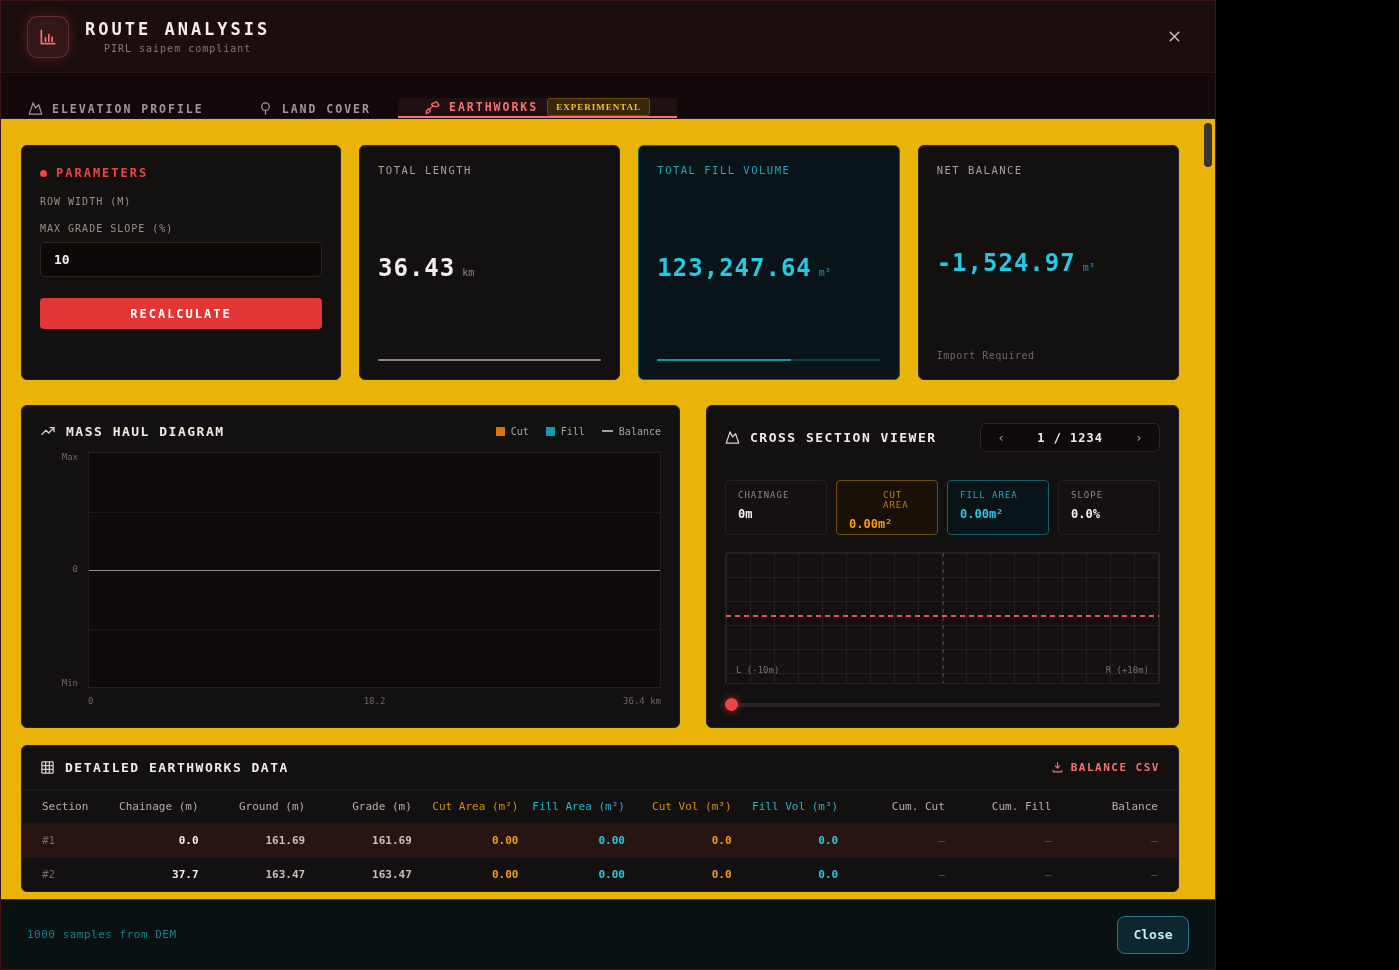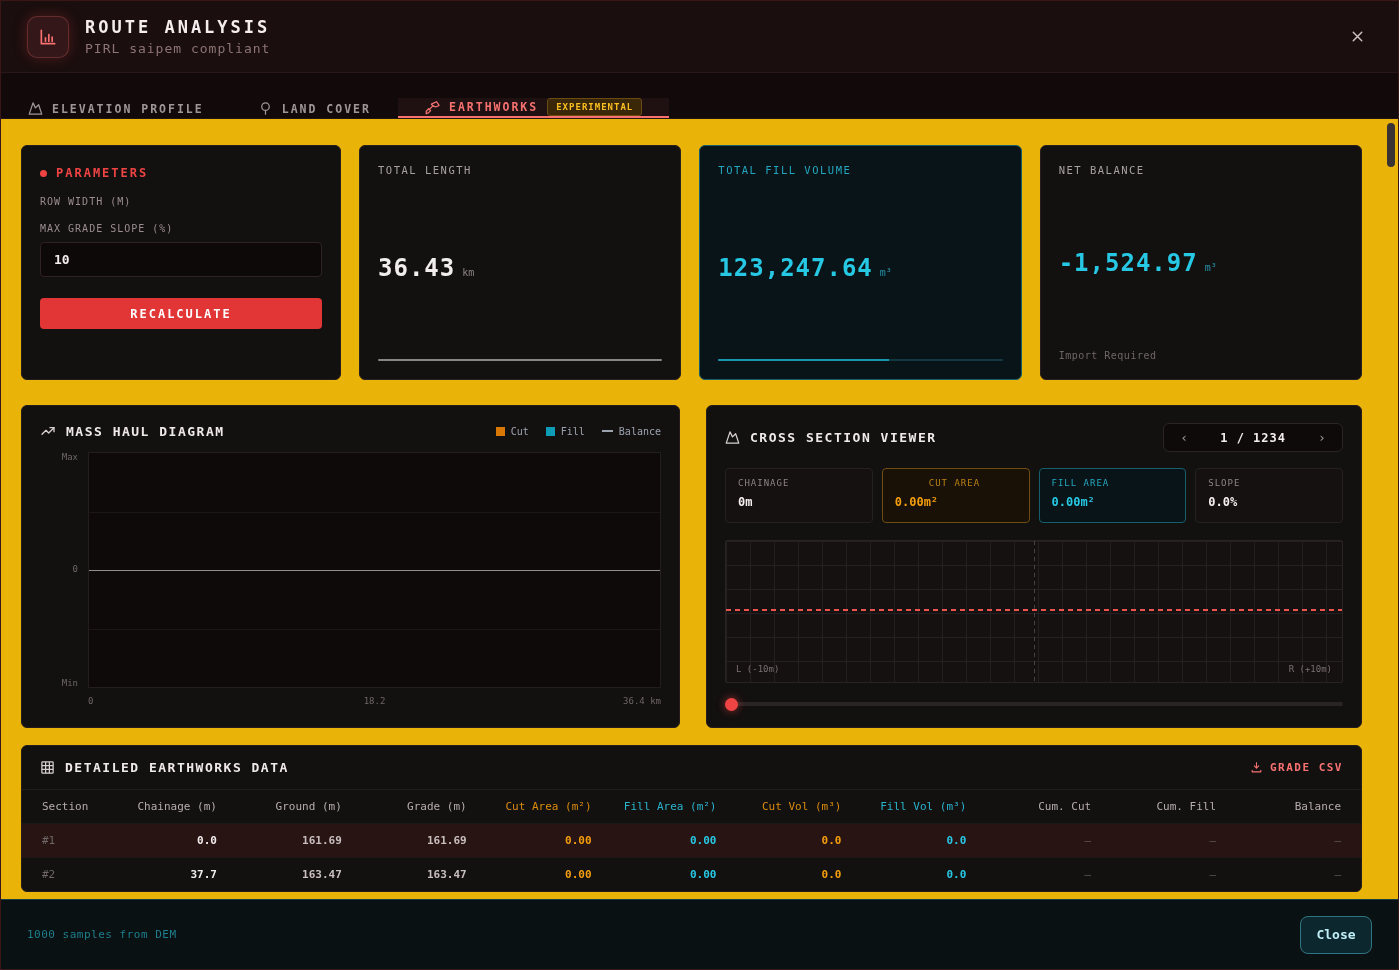--- a/index.html
+++ b/index.html
@@ -1,43 +1,43 @@
 <!DOCTYPE html>
 <html><head>
 <meta charset="utf-8">
 <style>
   * { margin:0; padding:0; box-sizing:border-box; }
   html,body { width:1399px; height:970px; background:#000; overflow:hidden;
     font-family:"DejaVu Sans Mono", monospace; }
-  .modal { width:1399px; height:970px; display:flex; flex-direction:column;
+  .modal { width:1216px; height:970px; display:flex; flex-direction:column;
     background:#0c0808; border:1px solid #3a1616; }
 
   
   .hdr { height:72px; flex:0 0 72px; background:#1a0e0e; border-bottom:1px solid #2a1616;
     display:flex; align-items:center; padding:0 26px; }
   .app-icon { width:42px; height:42px; border-radius:10px; background:#341719;
     border:1px solid rgba(248,113,113,.25); display:flex; align-items:center; justify-content:center;
     box-shadow:0 0 14px rgba(239,68,68,.25); }
   .app-icon svg { stroke:#f87171; }
   .hdr-text { margin-left:16px; }
   .hdr-title { color:#f5eded; font-size:17px; font-weight:bold; letter-spacing:3px; }
-  .hdr-sub { color:#8d7474; font-size:13px; letter-spacing:1px; margin-top:4px;text-align:center; }
+  .hdr-sub { color:#8d7474; font-size:10px; letter-spacing:1px; margin-top:4px;text-align:center; }
   .hdr-close { margin-left:auto; width:30px; height:30px; display:flex; align-items:center;
     justify-content:center; cursor:pointer; color:#cfc3c3; }
 
   
   .tabbar { height:46px; flex:0 0 46px; background:#120a0a; border-bottom:1px solid #231414;
     display:flex; align-items:flex-end; }
   .tab { display:flex; align-items:center; gap:9px; padding:0 27px; font-size:11.5px;
     font-weight:bold; letter-spacing:2px; color:#9f9797; cursor:pointer; border-bottom:2px solid transparent; }
   .tab svg { stroke:#9f9797; }
   .tab.active { background:#1f1112; color:#f87171; border-bottom:2px solid #f87171; }
   .tab.active svg { stroke:#f87171; }
   .badge { background:#3a2708; color:#fbbf24; border:1px solid #6b4c10; font-size:9px;
-    font-weight:bold; letter-spacing:1px; padding:3px 8px; border-radius:3px; }
+    font-weight:bold; letter-spacing:1px; padding:3px 8px; border-radius:3px;font-family:Liberation Serif, serif; }
 
   
   .content { flex:1 1 auto; position:relative; overflow:hidden; padding:26px 36px 0 20px;
     background:#eab308; }
   .sb-thumb { position:absolute; top:4px; right:3px; width:8px; height:44px;
     background:#393333; border-radius:4px; }
 
   .row-top { display:flex; gap:18px; height:235px; }
   .panel { background:#131010; border:1px solid #261c1c; border-radius:6px; }
 
@@ -103,21 +103,21 @@
   .mh-xlabels { grid-column:2; position:relative; color:#6f6666; font-size:9px; padding-top:8px; }
   .mh-xlabels .xl-s { position:absolute; left:0; } .mh-xlabels .xl-m { position:absolute; left:50%;
     transform:translateX(-50%); } .mh-xlabels .xl-e { position:absolute; right:0; }
 
   
   .cross { flex:1 1 0; padding:17px 18px; display:flex; flex-direction:column; }
   .pager { margin-left:auto; display:flex; align-items:center; background:#0e0a0a;
     border:1px solid #2c2424; border-radius:6px; height:29px; padding:0 6px; }
   .pager-btn { width:28px; text-align:center; color:#9f9797; font-size:13px; cursor:pointer; }
   .pager-cur { color:#f3eded; font-size:12px; font-weight:bold; letter-spacing:1px; padding:0 22px; }
-  .cs-cards { display:flex; gap:9px; margin-top:16px; }
+  .cs-cards { display:flex; gap:9px; margin-top:28px; }
   .cs-card { flex:1; height:55px; border-radius:4px; padding:9px 12px; }
   .cs-label { font-size:9px; letter-spacing:1px; }
   .cs-value { font-size:12px; font-weight:bold; margin-top:7px; }
   .cs-plain { background:#151111; border:1px solid #272020; }
   .cs-plain .cs-label { color:#8f8585; } .cs-plain .cs-value { color:#f5efef; }
   .cs-cut { background:#191106; border:1px solid #6e4d12; }
   .cs-cut .cs-label { color:#b9800f;padding-left:34px; } .cs-cut .cs-value { color:#f59e0b; }
   .cs-fillc { background:#081417; border:1px solid #155e6b; }
   .cs-fillc .cs-label { color:#23a7c0; } .cs-fillc .cs-value { color:#27c8e4; }
   .cs-grid { position:relative; margin-top:17px; height:158px; background:#161111;
@@ -359,21 +359,21 @@
             <rect x="3" y="3" width="18" height="18" rx="1"></rect>
             <path d="M3 9h18M3 15h18M9 3v18M15 3v18"></path>
           </svg>
         <span class="panel-title">DETAILED EARTHWORKS DATA</span>
         <span class="export">
           <svg width="13" height="13" viewBox="0 0 24 24" fill="none" stroke-width="2" stroke-linecap="round" stroke-linejoin="round">
               <path d="M12 3v10"></path>
               <path d="m8 9 4 4 4-4"></path>
               <path d="M4 17v3h16v-3"></path>
             </svg>
-          <span>GRADE CSV</span>
+          <span>BALANCE CSV</span>
         </span>
       </div>
       <div class="tgrid thead">
         <div>Section</div>
         <div>Chainage (m)</div>
         <div>Ground (m)</div>
         <div>Grade (m)</div>
         <div class="c-cut">Cut Area (m²)</div>
         <div class="c-fill">Fill Area (m²)</div>
         <div class="c-cut">Cut Vol (m³)</div>

